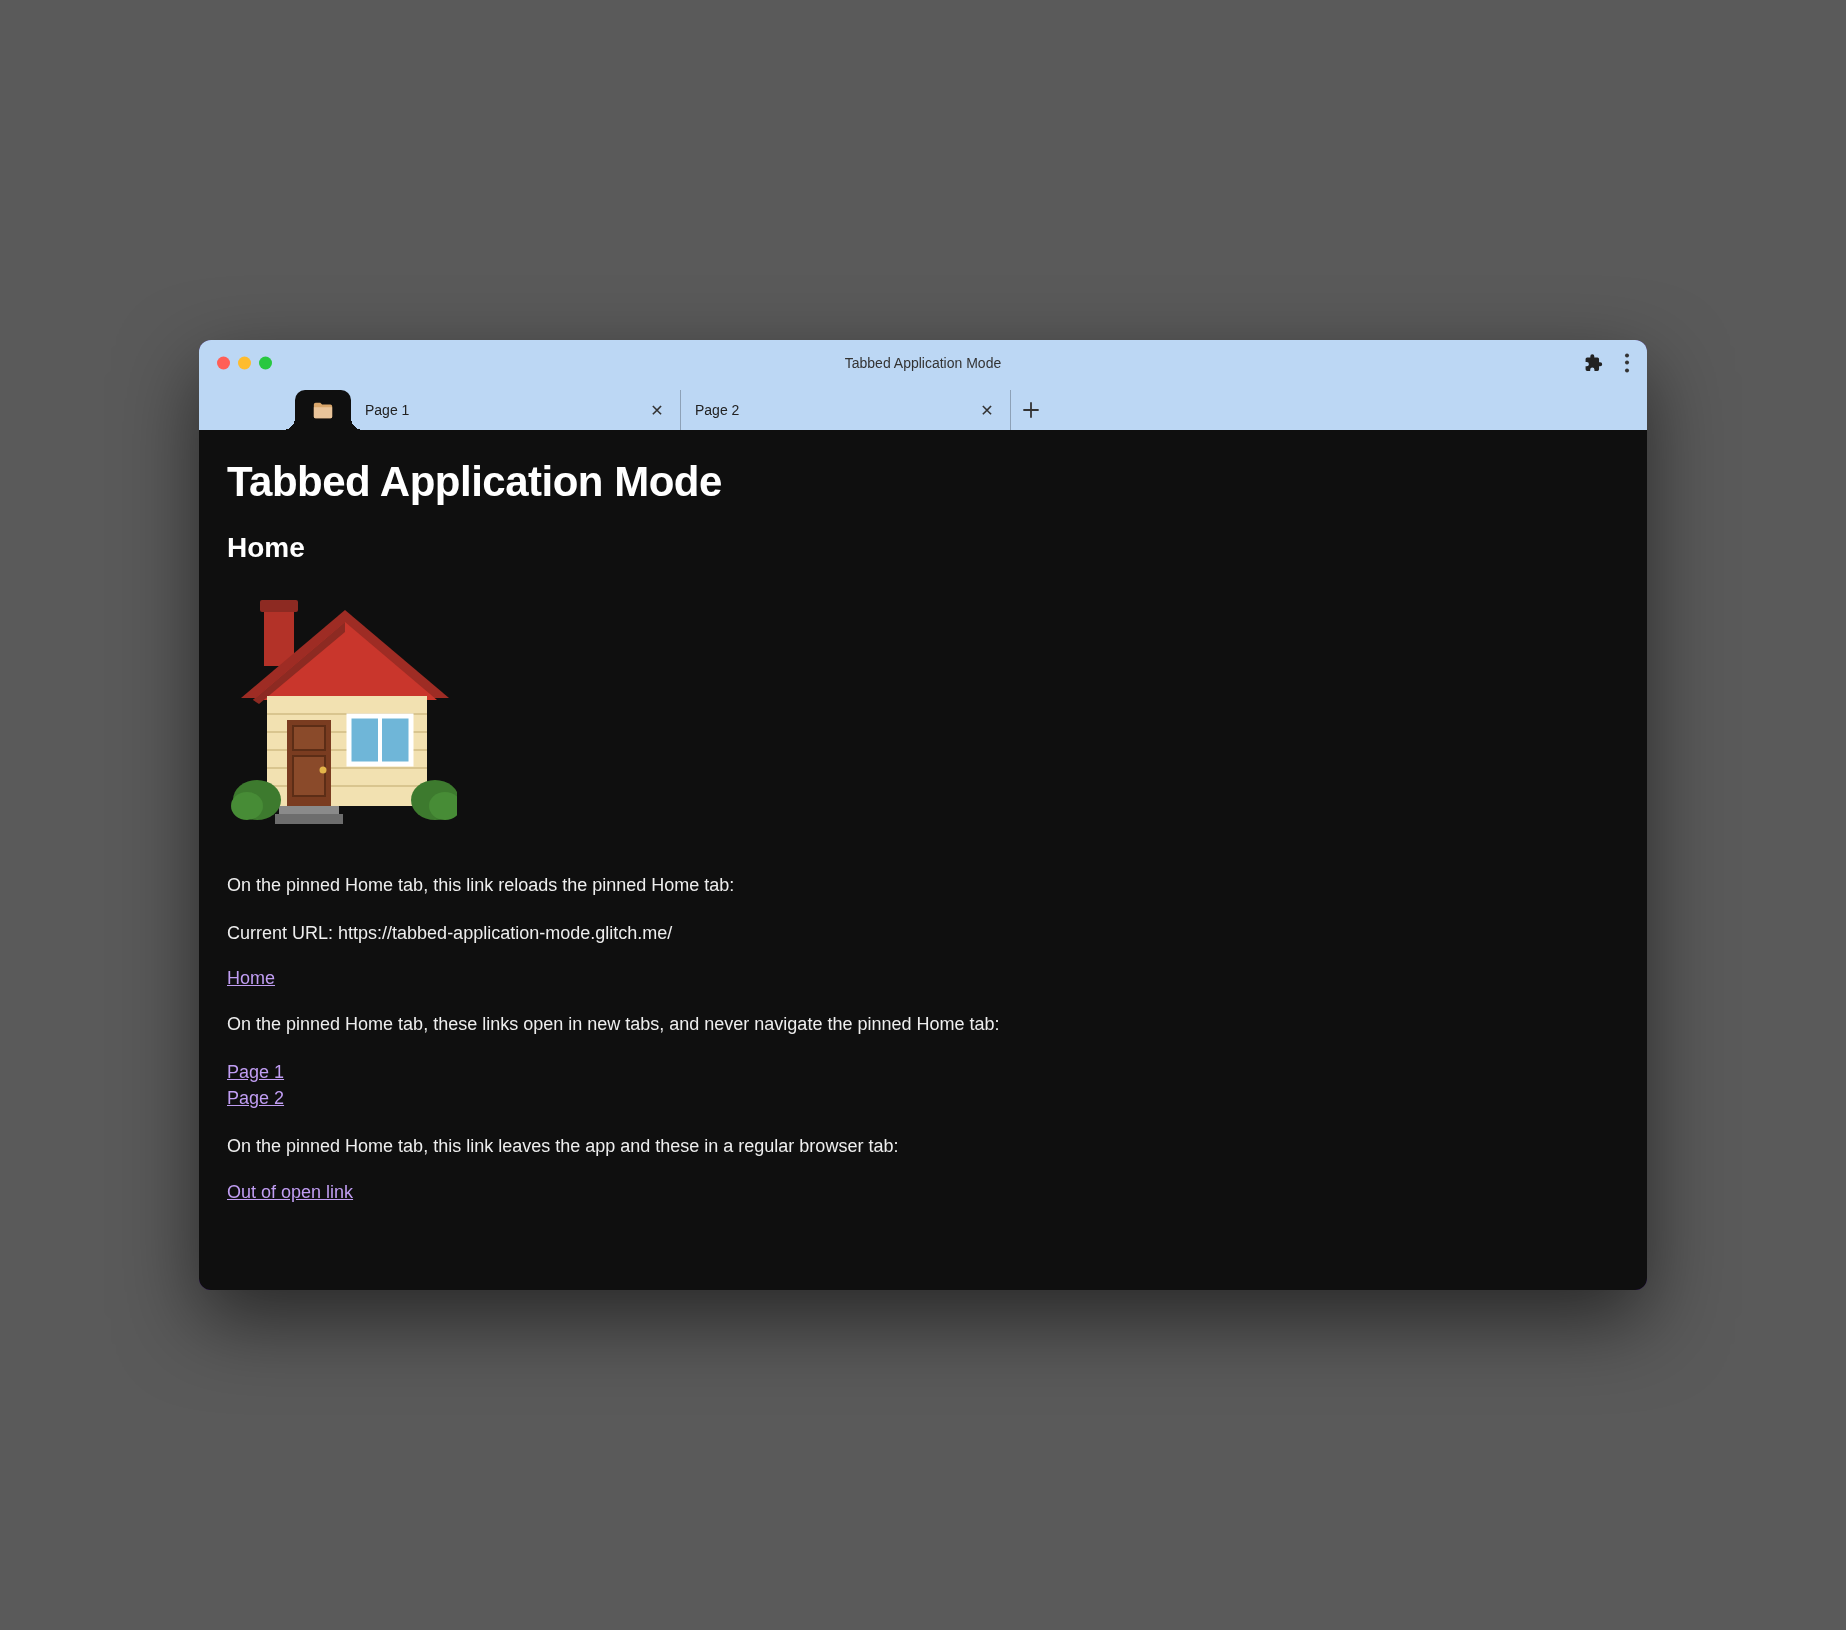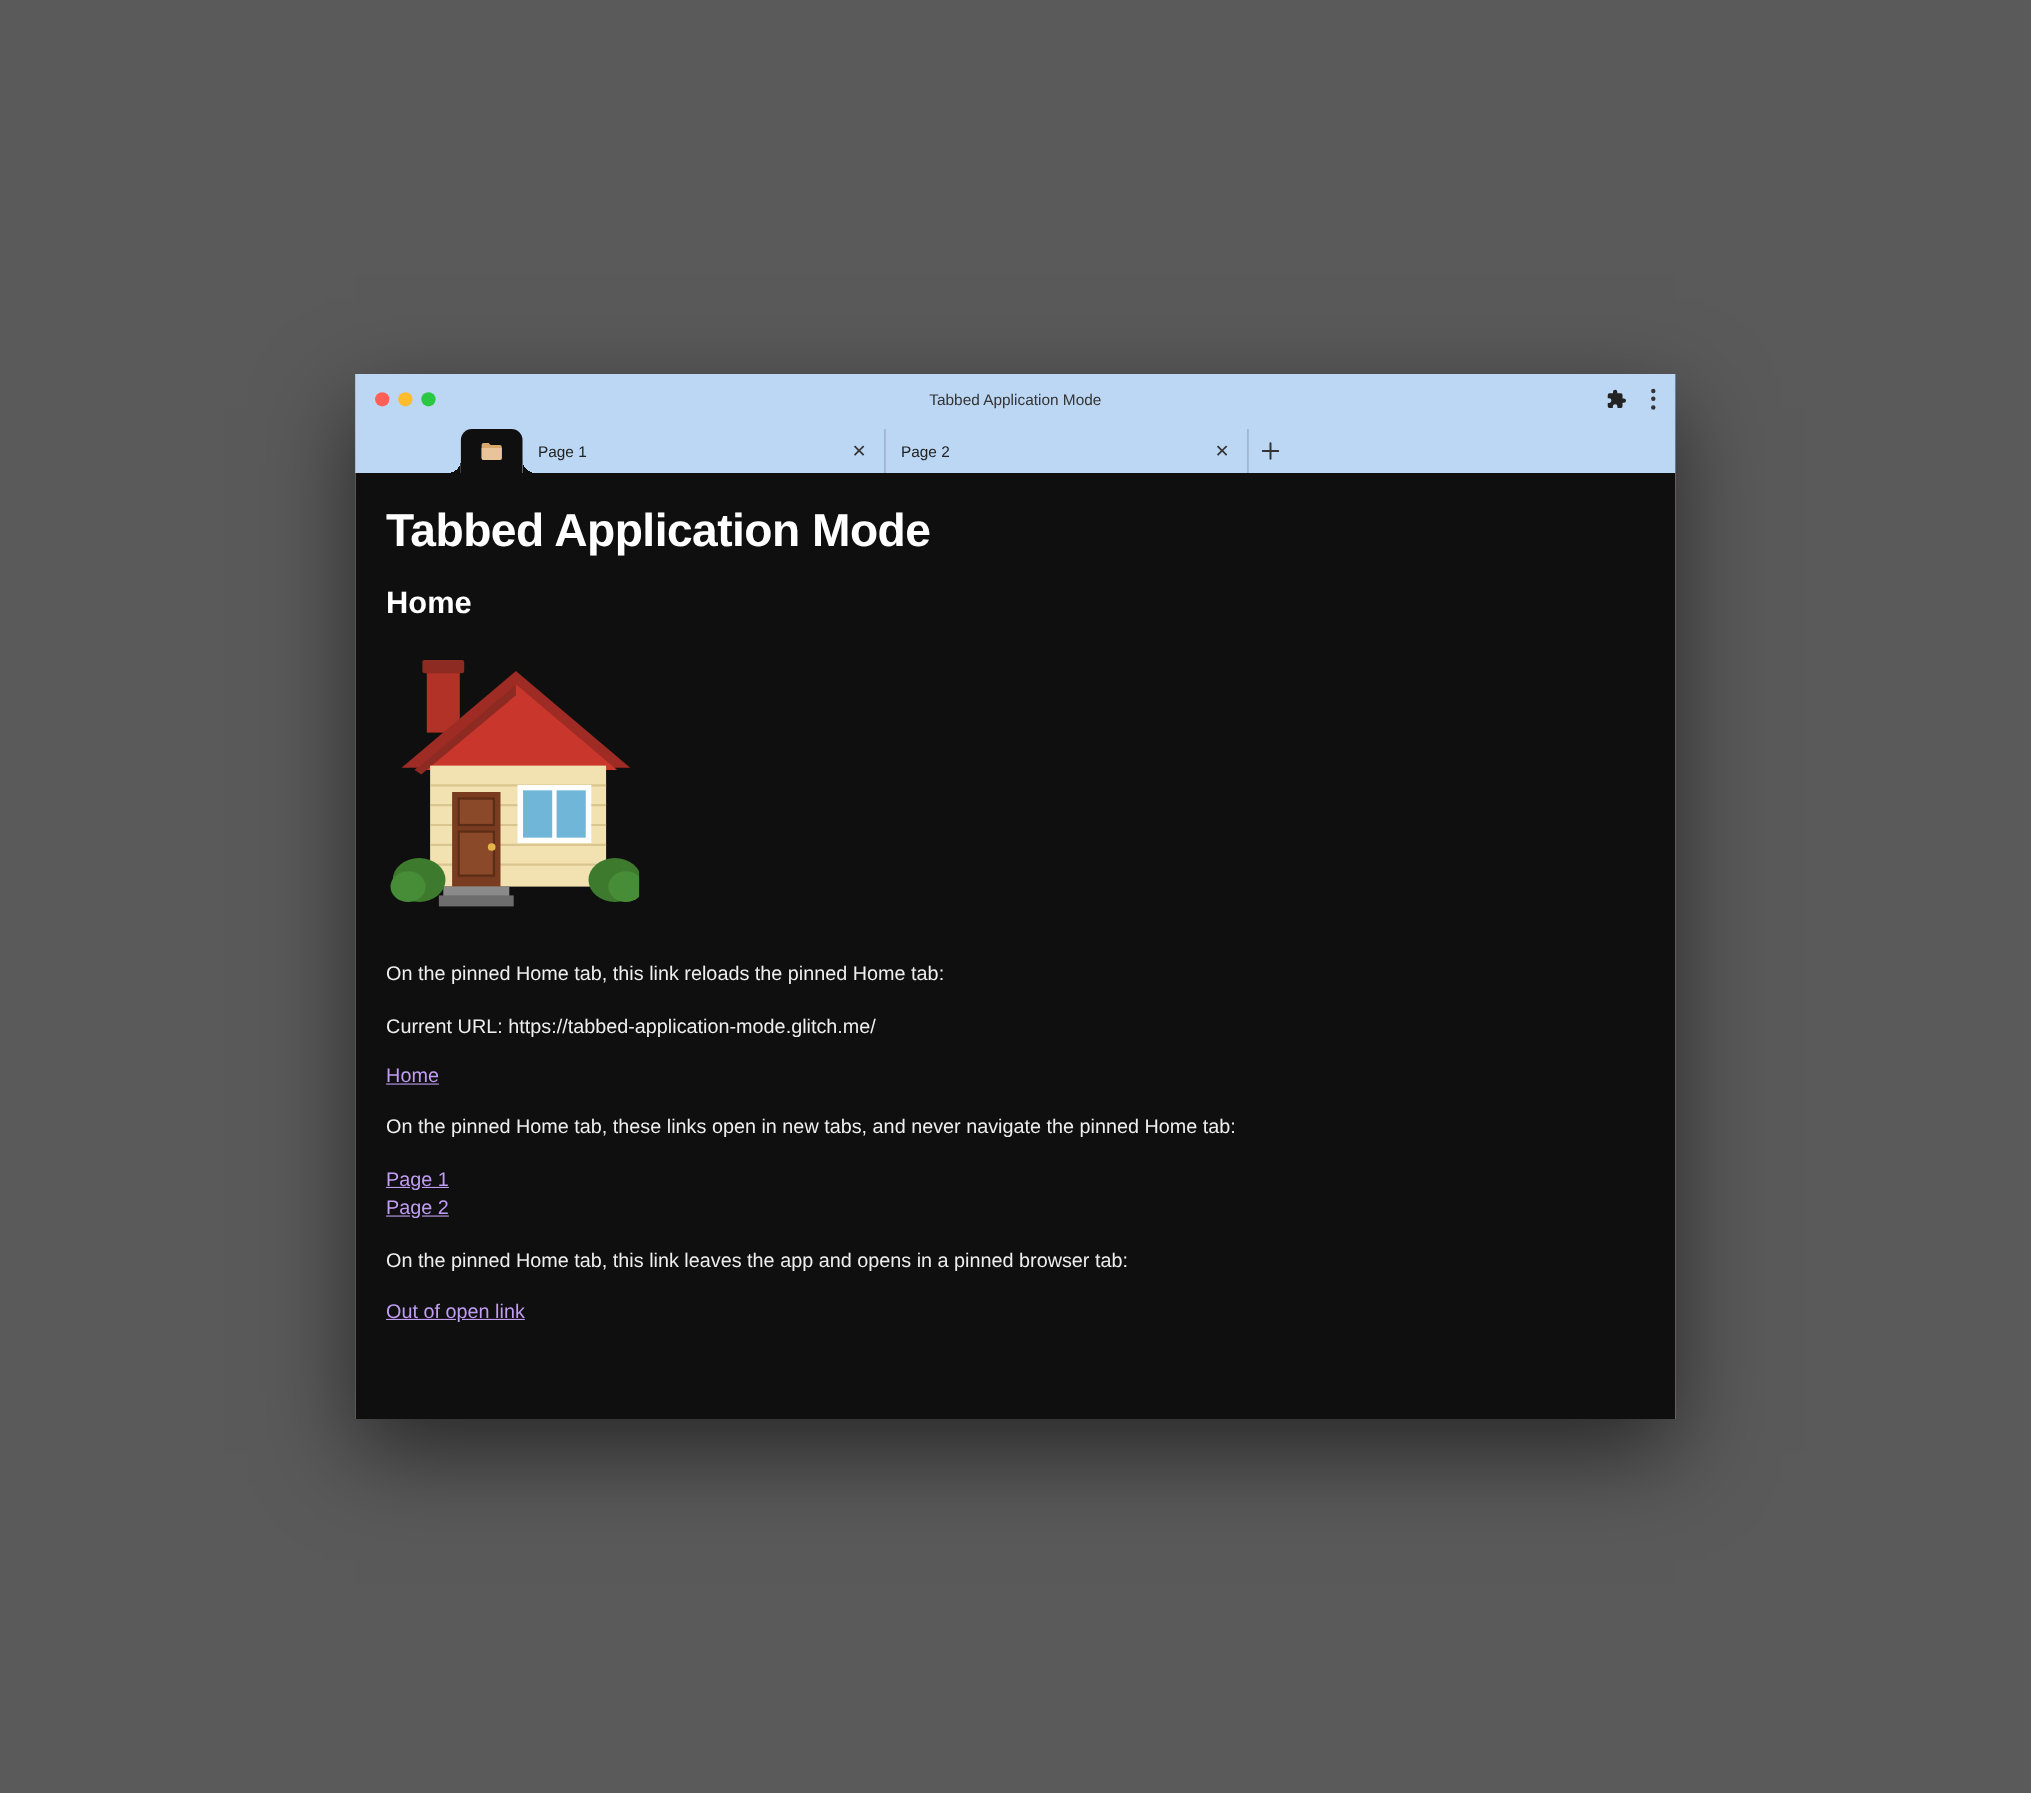--- a/index.html
+++ b/index.html
@@ -10,25 +10,25 @@
   body {
     font-family: -apple-system, BlinkMacSystemFont, "Segoe UI", Helvetica, Arial, sans-serif;
     background: #5a5a5a;
     display: flex;
     justify-content: center;
     align-items: center;
     min-height: 100vh;
     padding: 40px;
   }
   .window {
-    width: 1200px;
-    border-radius: 0;
+    width: 1448px;
+    border-radius: 12px;
     overflow: hidden;
     box-shadow: 0 30px 80px rgba(0,0,0,0.55);
-    background: #86efac;
+    background: #4c1d95;
   }
   .titlebar {
     background: #bcd7f4;
     height: 90px;
     display: flex;
     flex-direction: column;
     position: relative;
   }
   .titlebar-top {
     display: flex;
@@ -293,19 +293,19 @@
     <div class="link-block">
       <a>Home</a>
     </div>
 
     <p>On the pinned Home tab, these links open in new tabs, and never navigate the pinned Home tab:</p>
     <div class="link-block link-stack">
       <a>Page 1</a>
       <a>Page 2</a>
     </div>
 
-    <p>On the pinned Home tab, this link leaves the app and opens in a pinned browser tab:</p>
+    <p>On the pinned Home tab, this link leaves the app and these in a regular browser tab:</p>
     <div class="link-block">
       <a>Out of open link</a>
     </div>
   </div>
 
 </div>
 
 </body></html>

